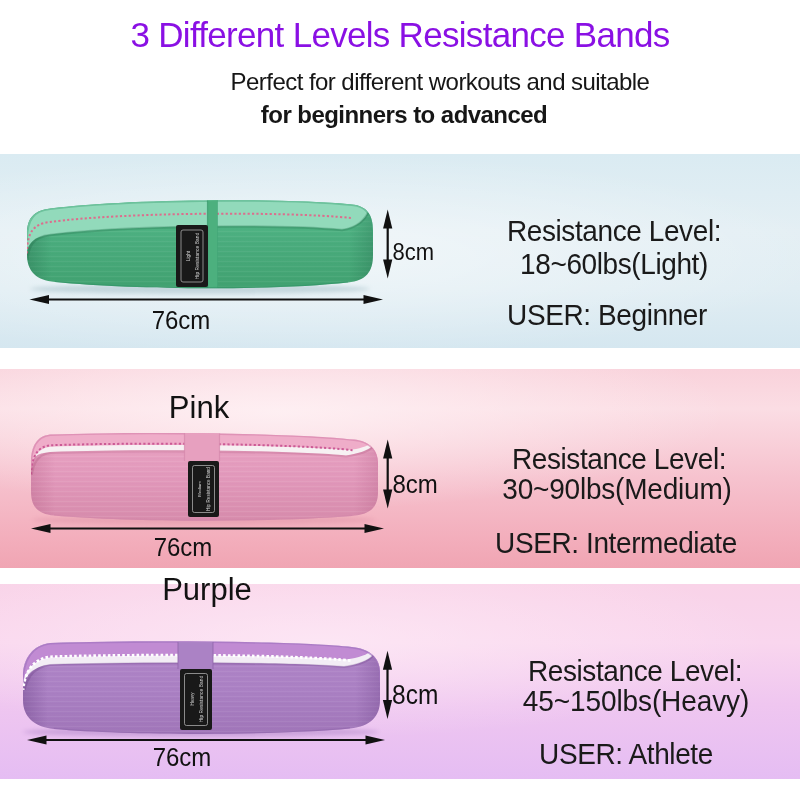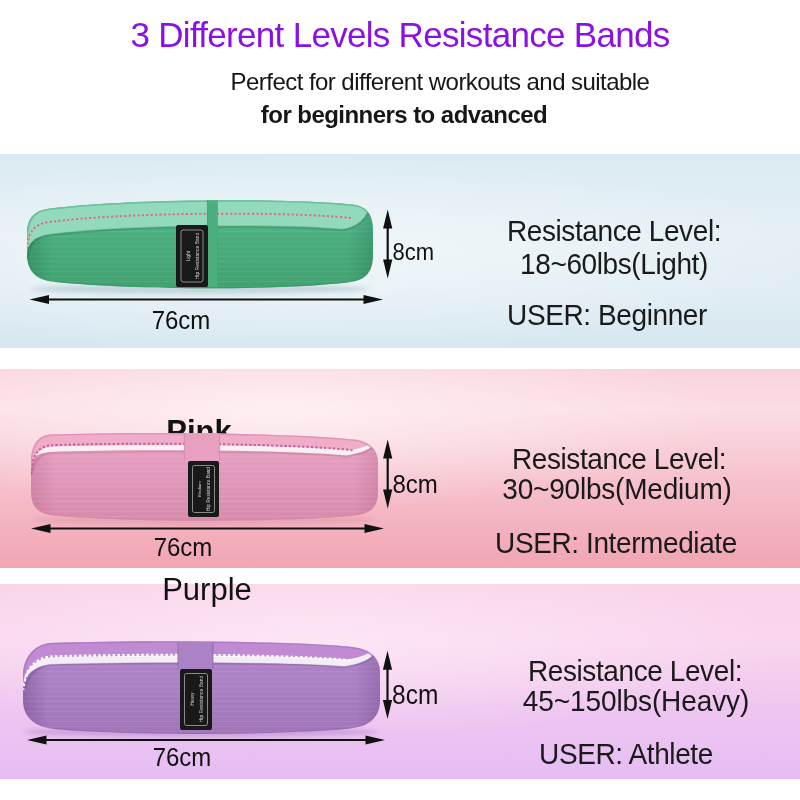--- a/index.html
+++ b/index.html
@@ -29,21 +29,21 @@
 
   <div class="abs title" style="left:400px;top:15px;transform:translateX(-50%);">3 Different Levels Resistance Bands</div>
   <div class="abs sub" style="left:404px;top:68px;transform:translateX(-50%);margin-left:36px;">Perfect for different workouts and suitable</div>
   <div class="abs sub" style="left:404px;top:101px;transform:translateX(-50%);font-weight:bold;">for beginners to advanced</div>
 
   <div class="sec1"></div>
   <div class="sec2"></div>
   <div class="sec3"></div>
 
   <div class="abs h2" style="left:202px;top:159px;transform:translateX(-50%);margin-top:37px;">Lake blue</div>
-  <div class="abs h2" style="left:199px;top:414px;transform:translateX(-50%);font-weight:bold;">Pink</div>
+  <div class="abs h2" style="left:199px;top:390px;transform:translateX(-50%);">Pink</div>
   <div class="abs h2" style="left:207px;top:572px;transform:translateX(-50%);">Purple</div>
 
   <div class="abs info" style="left:614px;top:214px;transform:translateX(-50%) scaleY(1.07);transform-origin:50% 0;">Resistance Level:</div>
   <div class="abs info" style="left:614px;top:247px;transform:translateX(-50%) scaleY(1.07);transform-origin:50% 0;">18~60lbs(Light)</div>
   <div class="abs info" style="left:607px;top:298px;transform:translateX(-50%) scaleY(1.07);transform-origin:50% 0;">USER: Beginner</div>
 
   <div class="abs info" style="left:619px;top:442px;transform:translateX(-50%) scaleY(1.07);transform-origin:50% 0;">Resistance Level:</div>
   <div class="abs info" style="left:617px;top:472px;transform:translateX(-50%) scaleY(1.07);transform-origin:50% 0;letter-spacing:-0.2px;">30~90lbs(Medium)</div>
   <div class="abs info" style="left:616px;top:526px;transform:translateX(-50%) scaleY(1.07);transform-origin:50% 0;">USER: Intermediate</div>
 

